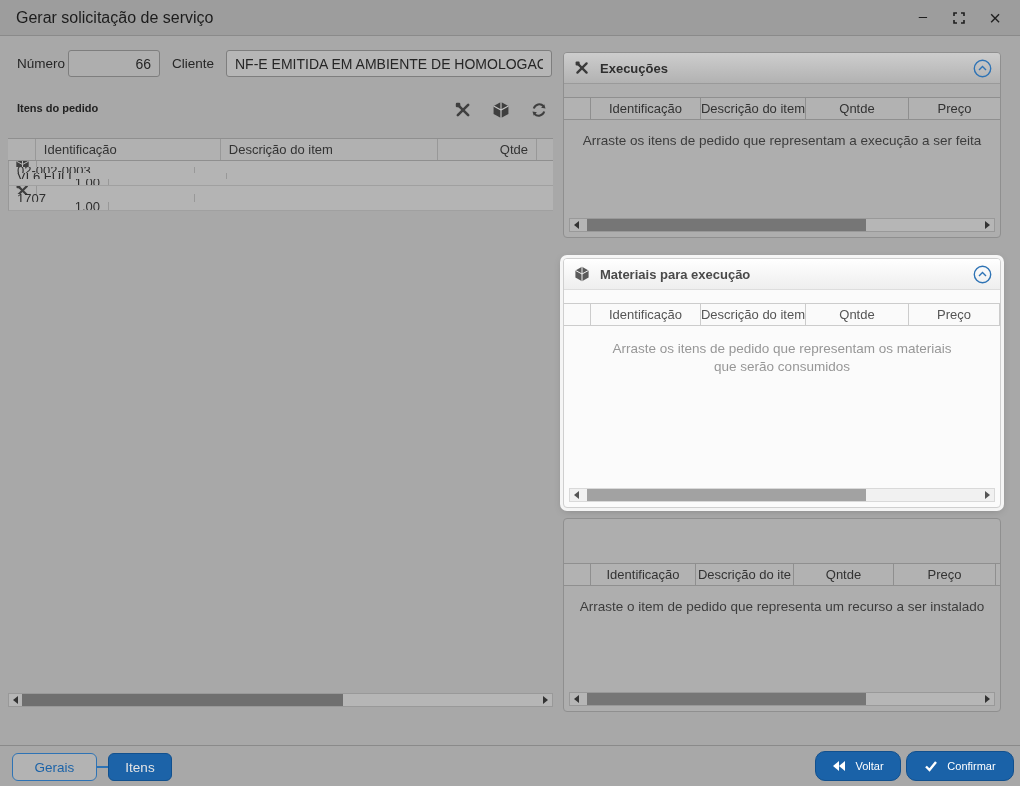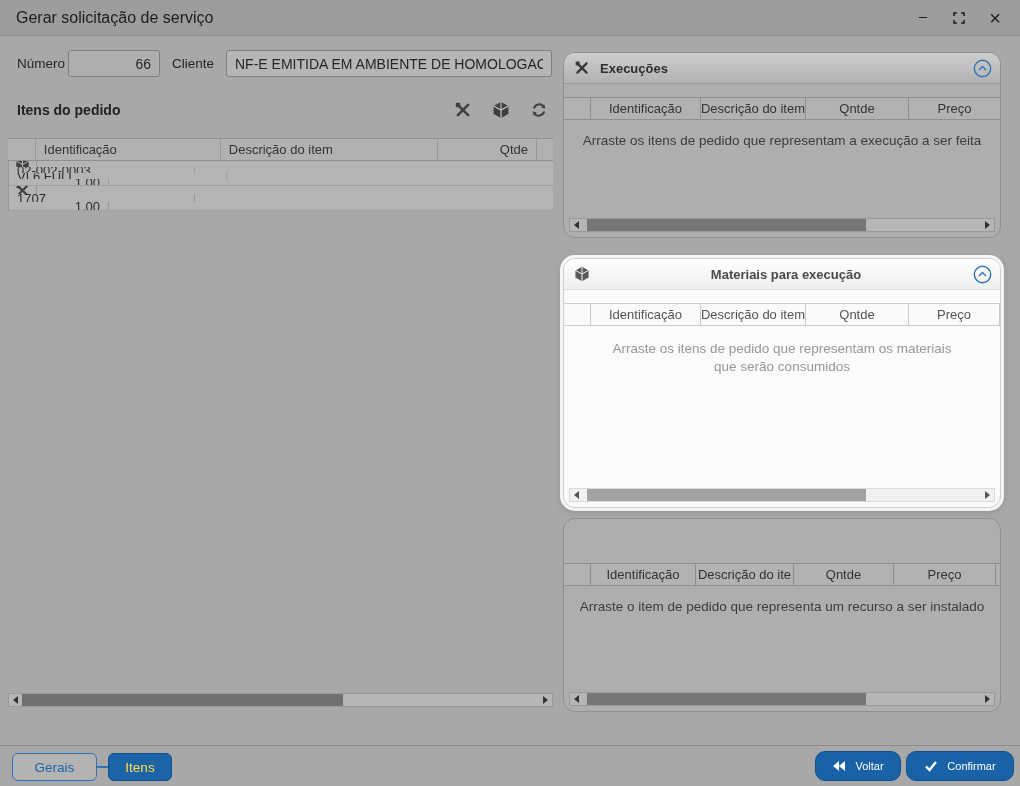--- a/index.html
+++ b/index.html
@@ -21,21 +21,21 @@
   .form-row { position:absolute; top:50px; left:0; width:560px; height:28px; }
   .lbl { position:absolute; font-size:13.5px; color:#262626; top:6px; }
   .lbl-numero { left:17px; }
   .lbl-cliente { left:172px; }
   .field { position:absolute; top:0; height:27px; border:1px solid #7e7e7e; border-radius:3px;
     font-family:"Liberation Sans",sans-serif; font-size:14px; color:#262626; padding:0 8px; outline:none; }
   .field-numero { left:68px; width:92px; background:#aeaeae; text-align:right; }
   .field-cliente { left:226px; width:326px; background:#b6b6b6; text-align:left; white-space:nowrap; overflow:hidden; }
 
   
-  .left-title { position:absolute; top:102px; left:17px; font-size:14px; font-weight:bold; color:#222; }
+  .left-title { position:absolute; top:102px; left:17px; font-size:11px; font-weight:bold; color:#222; }
   .left-toolbar { position:absolute; top:99px; left:450px; width:100px; display:flex; gap:16px; justify-content:flex-end; }
   .tool-btn { width:22px; height:22px; display:flex; align-items:center; justify-content:center; }
 
   .left-table { position:absolute; top:138px; left:8px; width:545px; }
   .lt-row { display:flex; height:25px; align-items:stretch; }
   .lt-head { height:23px; background:#b1b1b1; border-top:1px solid #8f8f8f; border-bottom:1px solid #8f8f8f; }
   .lt-cell { font-size:13px; color:#2e2e2e; display:flex; align-items:center; padding:0 8px;
     border-right:1px solid #989898; overflow:hidden; white-space:nowrap; }
   .lt-head .lt-cell { color:#333; }
   .c-icon { width:28px; justify-content:center; padding:0; }
@@ -52,30 +52,30 @@
   .hscroll { display:flex; align-items:center; height:14px; border:1px solid #999; background:#b6b6b6; }
   .hs-arrow { width:13px; height:100%; display:flex; align-items:center; justify-content:center; flex:none; }
   .tri-l { width:0; height:0; border-top:4px solid transparent; border-bottom:4px solid transparent; border-right:5px solid #333; }
   .tri-r { width:0; height:0; border-top:4px solid transparent; border-bottom:4px solid transparent; border-left:5px solid #333; }
   .hs-track { flex:1; height:100%; position:relative; }
   .hs-thumb { position:absolute; top:0; bottom:0; background:#767676; }
   .left-scroll { position:absolute; top:693px; left:8px; width:545px; }
   .left-scroll .hs-thumb { left:0; width:62%; background:#6f6f6f; }
 
   
-  .panel { position:absolute; left:563px; width:438px; border:1px solid #8f8f8f; border-radius:12px;
+  .panel { position:absolute; left:563px; width:438px; border:1px solid #8f8f8f; border-radius:4px;
     background:#aeaeae; overflow:hidden; }
   .panel-execucoes { top:52px;  height:186px; }
   .panel-materiais { top:258px; height:250px; background:#fbfbfb; border:1px solid #cfcfcf;
     box-shadow:0 0 0 3px rgba(255,255,255,0.9), 0 2px 8px rgba(0,0,0,0.25); }
   .panel-recursos  { top:518px; height:194px; }
 
   .panel-header { height:31px; display:flex; align-items:center; padding:0 8px;
     background:linear-gradient(#cdcdcd,#b2b2b2); border-bottom:1px solid #9a9a9a; }
-  .panel-materiais .panel-header { background:linear-gradient(#ffffff,#eeeeee); border-bottom:1px solid #dddddd;text-align:center; }
+  .panel-materiais .panel-header { background:linear-gradient(#ffffff,#eeeeee); border-bottom:1px solid #dddddd; }
   .panel-header .p-icon { width:20px; height:20px; display:flex; align-items:center; justify-content:center; margin-right:8px; }
   .panel-title { font-size:13px; font-weight:bold; color:#2f2f2f; flex:1; }
   .panel-materiais .panel-title { color:#4a4a4a; }
   .collapse-btn { width:20px; height:20px; display:flex; align-items:center; justify-content:center; }
 
   .panel-inner { position:absolute; top:31px; left:0; right:0; bottom:0; }
   .p-tblhead { display:flex; height:23px; margin-top:13px; background:#b2b2b2;
     border-top:1px solid #8f8f8f; border-bottom:1px solid #8f8f8f; }
   .panel-materiais .p-tblhead { background:#fafafa; border-top:1px solid #cccccc; border-bottom:1px solid #cccccc; }
   .p-cell { font-size:13px; color:#333; display:flex; align-items:center; justify-content:center;
@@ -101,21 +101,21 @@
   .panel-materiais .hs-thumb { background:#a2a2a2; }
   .panel-materiais .tri-l { border-right-color:#555; }
   .panel-materiais .tri-r { border-left-color:#555; }
 
   
   .footer { position:absolute; top:745px; left:0; width:1020px; height:41px;
     background:#a8a8a8; border-top:1px solid #8a8a8a; }
   .tab { position:absolute; top:7px; height:28px; border-radius:6px; display:flex;
     align-items:center; justify-content:center; font-size:13.5px; }
   .tab-gerais { left:12px; width:85px; border:1px solid #2e73b5; color:#1c63a8; background:#b3b3b3; }
-  .tab-itens { left:108px; width:64px; background:#1c63a8; border:1px solid #11508e; color:#fde047; }
+  .tab-itens { left:108px; width:64px; background:#1c63a8; border:1px solid #11508e; color:#e5e5e5; }
   .tab-connector { position:absolute; top:20px; left:96px; width:13px; height:2px; background:#2e73b5; }
 
   .btn { position:absolute; top:5px; height:30px; background:#1a62a8; border:1px solid #11508e;
     border-radius:10px; color:#fff; font-size:11px; display:flex; align-items:center; justify-content:center; gap:9px; }
   .btn-voltar { left:815px; width:86px; }
   .btn-confirmar { left:906px; width:108px; }
 
   svg { display:block; }
 </style>
 </head>

